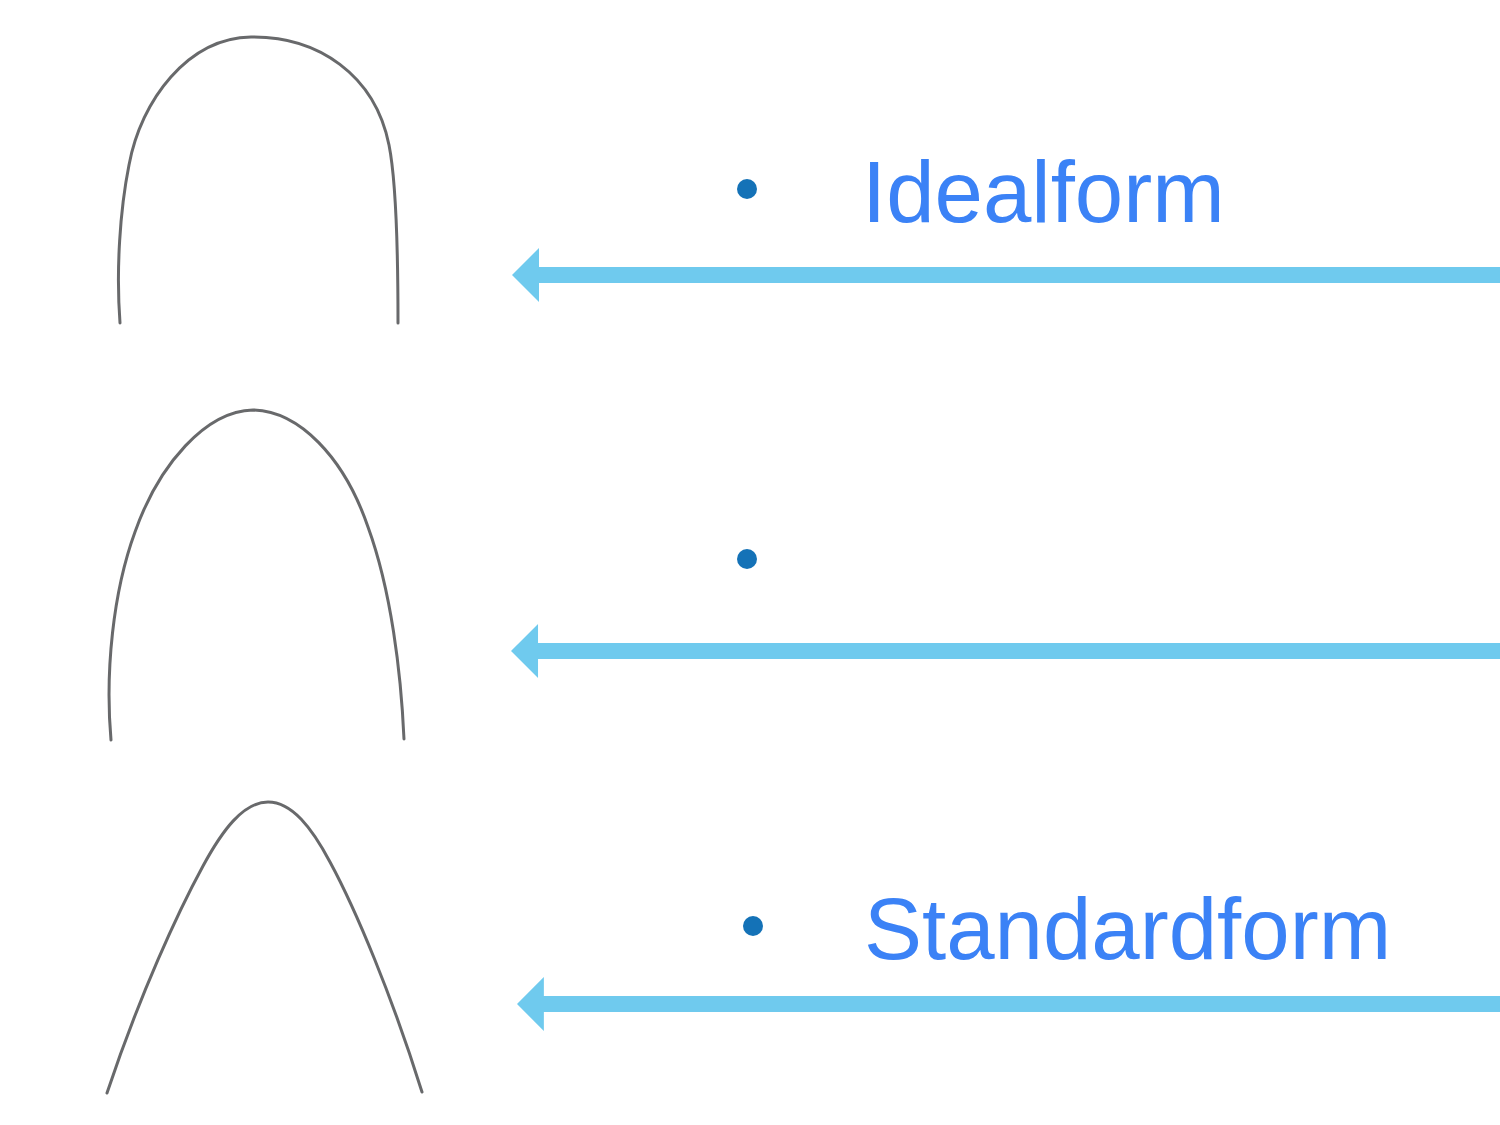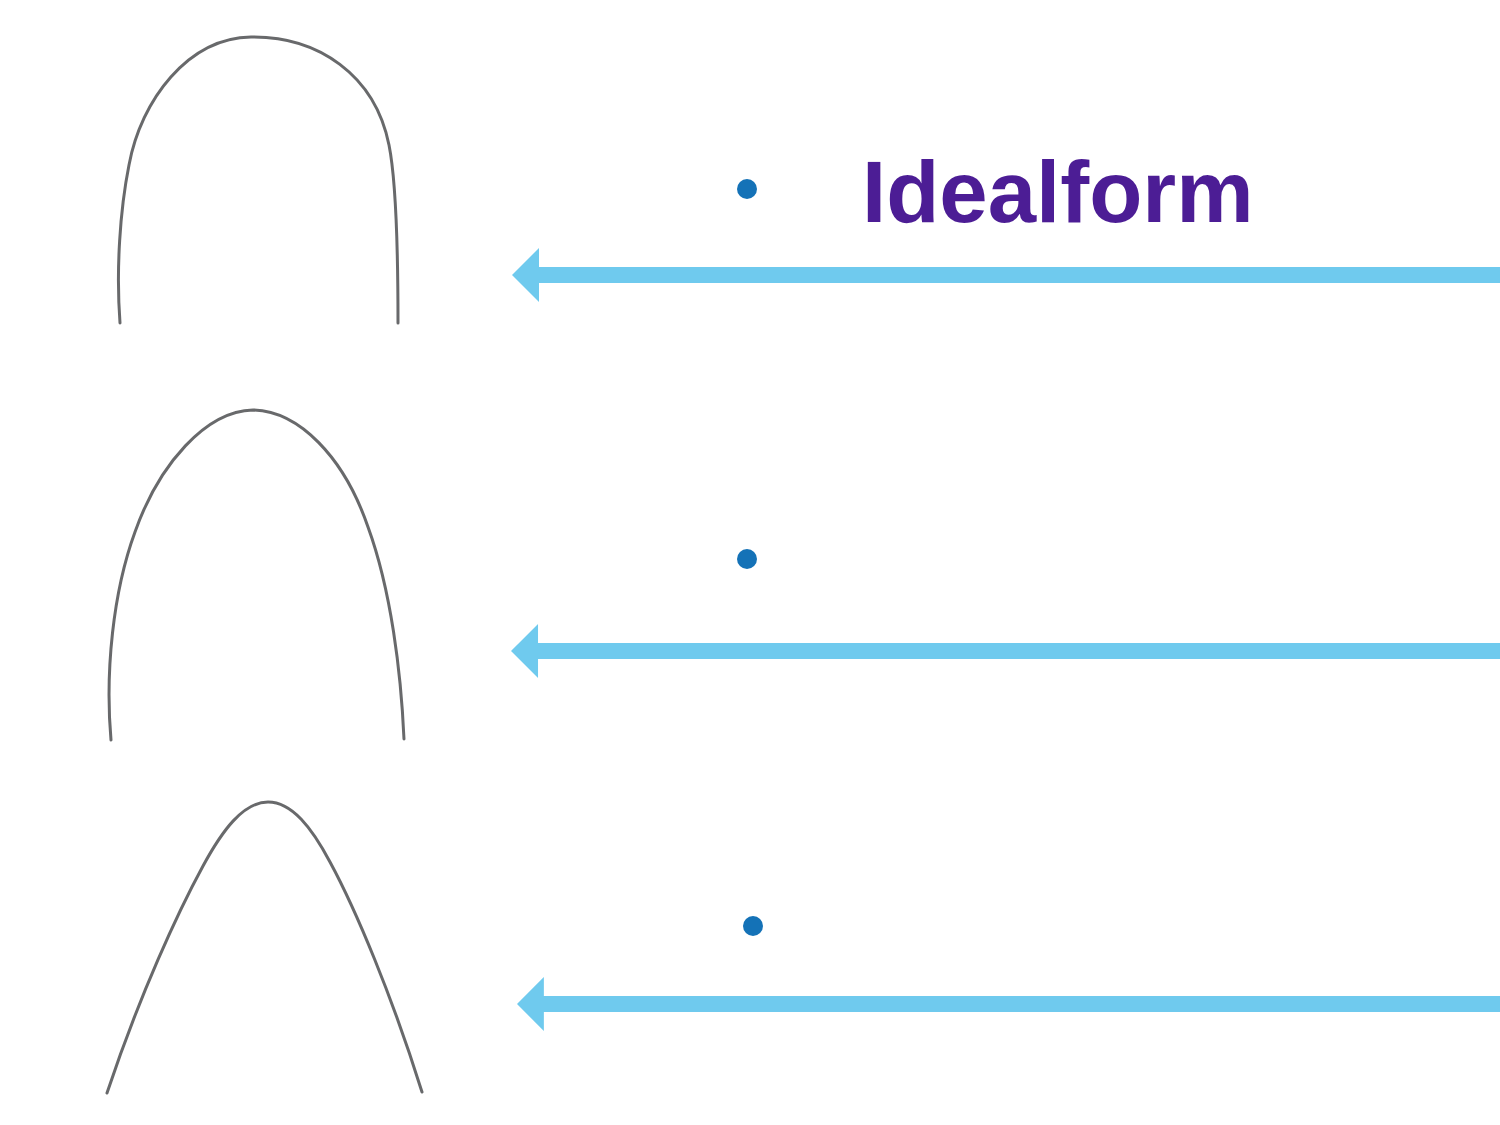--- a/index.html
+++ b/index.html
@@ -38,22 +38,22 @@
   }
   .b1 { left: 737px; top: 179px; }
   .b2 { left: 737px; top: 549px; }
   .b3 { left: 743px; top: 916px; }
 
   
   .label {
     position: absolute;
     font-size: 87px;
     line-height: 1;
-    font-weight: 700;
-    color: #4c1d95;
+    font-weight: 400;
+    color: #3b82f6;
     white-space: nowrap;
     letter-spacing: 0px;
   }
   .l1 { left: 862px; top: 148px; }
   .l2 { left: 862px; top: 518px; }
   .l3 { left: 864px; top: 885px; }
 
   
   .arrow { position: absolute; height: 54px; display: block; }
   .a1 { left: 512px; top: 248px; width: 988px; }
@@ -76,20 +76,21 @@
   <svg class="wire wire-3" viewBox="0 0 330 306">
     <path d="M 7 299 C 40 200 78 118 103 72 C 122 37 143 8 168 8 C 192 8 212 34 230 68 C 256 116 292 202 322 298" stroke="#5b5c5e"></path>
   </svg>
 
   <span class="bullet b1"></span>
   <div class="label l1">Idealform</div>
 
   <span class="bullet b2"></span>
 
   <span class="bullet b3"></span>
+  <div class="label l3">Standardform</div>
 
   <svg class="arrow a1" viewBox="0 0 988 54" preserveAspectRatio="none">
     <polygon points="0,27 27,0 27,19 988,19 988,35 27,35 27,54" fill="#6fcaee"></polygon>
   </svg>
 
   <svg class="arrow a2" viewBox="0 0 988 54" preserveAspectRatio="none">
     <polygon points="0,27 27,0 27,19 988,19 988,35 27,35 27,54" fill="#6fcaee"></polygon>
   </svg>
 
   <svg class="arrow a3" viewBox="0 0 988 54" preserveAspectRatio="none">

